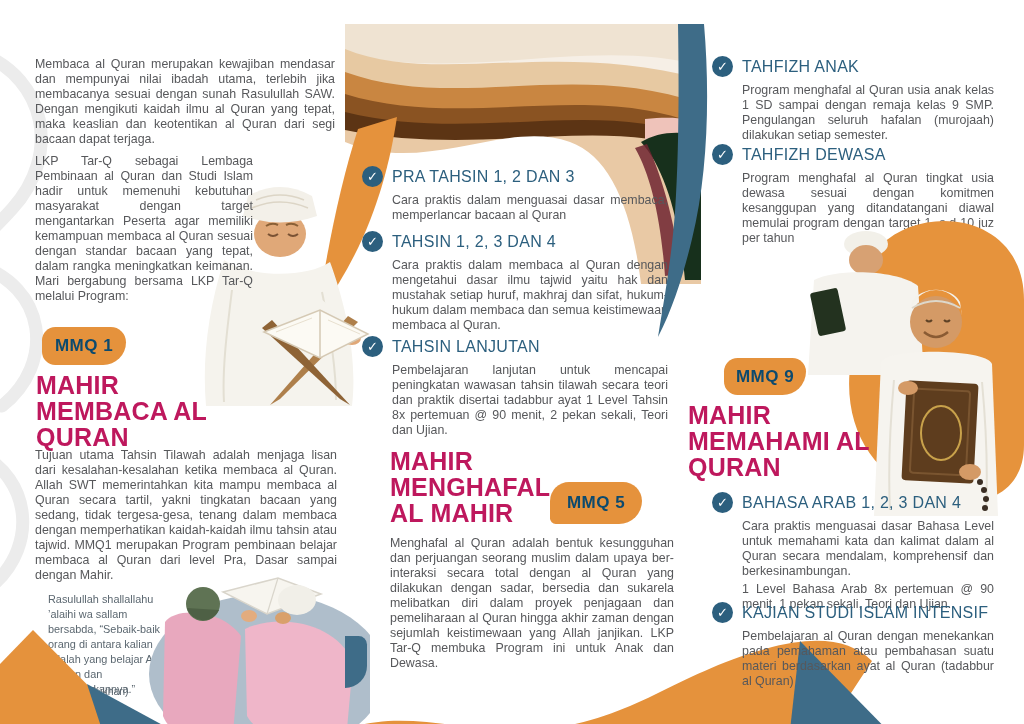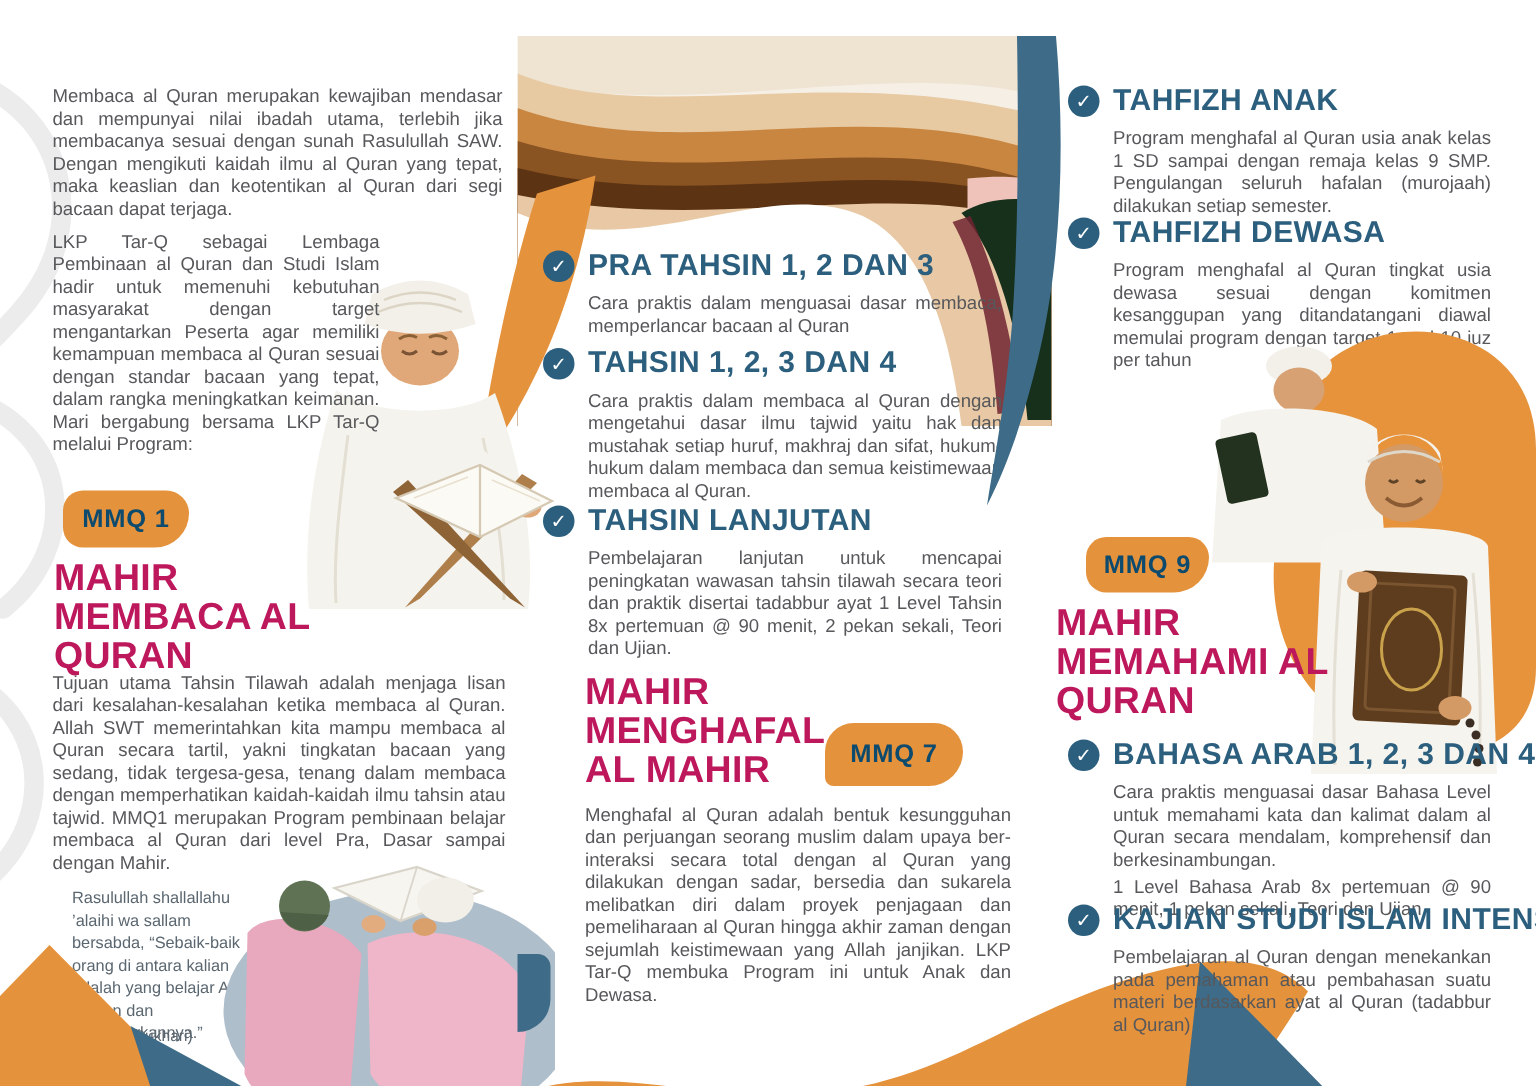--- a/index.html
+++ b/index.html
@@ -11,21 +11,21 @@
   .badge{background:#E5923C;color:#0c4a6e;font-weight:bold;font-size:17px;letter-spacing:.5px;
          display:flex;align-items:center;justify-content:center;}
   .badge.r1{border-radius:14px 16px 24px 14px;}
   .badge.r2{border-radius:20px 20px 24px 6px;}
   .badge.r3{border-radius:15px 15px 26px 15px;}
   .item{position:absolute;}
   .item-head{display:flex;align-items:center;gap:9px;}
   .check{width:21px;height:21px;border-radius:50%;background:#2C5F7E;color:#fff;
          display:flex;align-items:center;justify-content:center;
          font-size:13px;font-weight:bold;flex:0 0 21px;}
-  .item-title{font-weight:bold;color:#2C5F7E;font-size:20px;letter-spacing:.3px;white-space:nowrap;}
+  .item-title{font-weight:normal;color:#2C5F7E;font-size:16px;letter-spacing:.3px;white-space:nowrap;}
   .item-body{margin:6px 0 0 30px;}
   .quote{font-size:10.9px;line-height:15px;color:#5B6770;}
   .quote-src{font-size:10.4px;color:#5B6770;margin-top:4px;text-align:center;width:90px;}
   .teal-tab{width:22px;height:52px;background:#3E6C88;border-radius:0 10px 26px 0;}
 </style>
 </head>
 <body>
 
 <div id="page">
 
@@ -120,21 +120,21 @@
 
   <div class="item" style="left:362px;top:312px;width:300px">
     <div class="item-head">
       <span class="check">✓</span>
       <span class="item-title">TAHSIN LANJUTAN</span>
     </div>
     <div class="item-body body-text" style="width:276px">Pembelajaran lanjutan untuk mencapai peningkatan wawasan tahsin tilawah secara teori dan praktik disertai tadabbur ayat 1 Level Tahsin 8x pertemuan @ 90 menit, 2 pekan sekali, Teori dan Ujian.</div>
   </div>
 
   <div class="abs panel-title" style="left:390px;top:424px;width:185px">MAHIR MENGHAFAL AL MAHIR</div>
-  <div class="abs badge r2" style="left:550px;top:458px;width:92px;height:42px">MMQ 7</div>
+  <div class="abs badge r2" style="left:550px;top:458px;width:92px;height:42px">MMQ 5</div>
   <div class="abs body-text" style="left:390px;top:512px;width:284px">Menghafal al Quran adalah bentuk kesungguhan dan perjuangan seorang muslim dalam upaya ber-interaksi secara total dengan al Quran yang dilakukan dengan sadar, bersedia dan sukarela melibatkan diri dalam proyek penjagaan dan pemeliharaan al Quran hingga akhir zaman dengan sejumlah keistimewaan yang Allah janjikan. LKP Tar-Q membuka Program ini untuk Anak dan Dewasa.</div>
 
   <div class="abs teal-tab" style="left:345px;top:612px"></div>
 
   <svg class="abs" style="left:345px;top:595px" width="562" height="129" viewBox="0 0 562 129">
     <path d="M8,108 C70,90 130,118 200,110 C290,100 330,55 420,30 C470,16 505,20 527,42 L470,129 L8,129 Z" fill="#E5923C"></path>
     <polygon points="455,22 443,129 560,129" fill="#3E6C88"></polygon>
   </svg>
 
   <svg class="abs" style="left:650px;top:0" width="70" height="315" viewBox="0 0 70 315">
@@ -177,21 +177,21 @@
     <ellipse cx="184" cy="262" rx="11" ry="8" fill="#D49A66"></ellipse>
     <g fill="#3A2E24">
       <circle cx="194" cy="272" r="3"></circle>
         <circle cx="198" cy="280" r="3"></circle>
         <circle cx="200" cy="289" r="3"></circle>
         <circle cx="199" cy="298" r="3"></circle>
     </g>
   </svg>
 
   <div class="abs badge r3" style="left:724px;top:334px;width:82px;height:37px">MMQ 9</div>
-  <div class="abs panel-title" style="left:704px;top:378px;width:195px">MAHIR MEMAHAMI AL QURAN</div>
+  <div class="abs panel-title" style="left:688px;top:378px;width:195px">MAHIR MEMAHAMI AL QURAN</div>
 
   <div class="item" style="left:712px;top:468px;width:300px">
     <div class="item-head">
       <span class="check">✓</span>
       <span class="item-title">BAHASA ARAB 1, 2, 3 DAN 4</span>
     </div>
     <div class="item-body body-text" style="width:252px">Cara praktis menguasai dasar Bahasa Level untuk memahami kata dan kalimat dalam al Quran secara mendalam, komprehensif dan berkesinambungan.</div>
     <div class="item-body body-text" style="width:252px;margin-top:3px">1 Level Bahasa Arab 8x pertemuan @ 90 menit, 1 pekan sekali, Teori dan Ujian.</div>
   </div>
 

